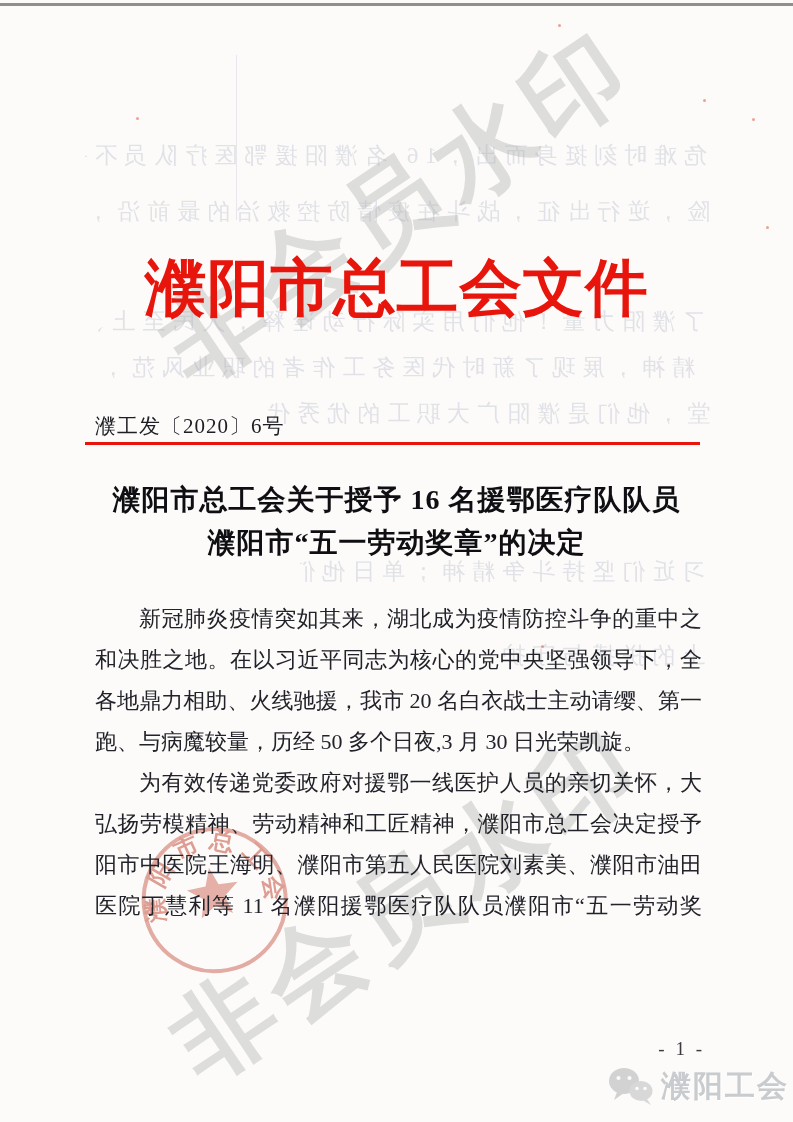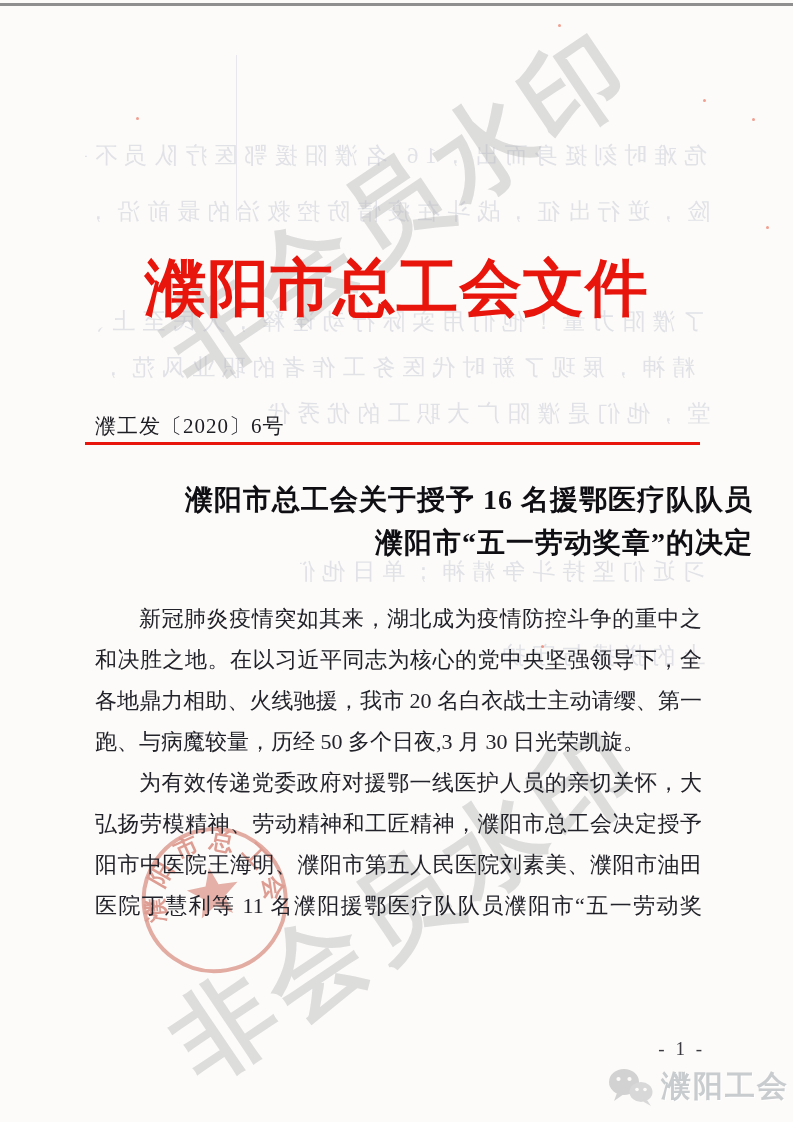--- a/index.html
+++ b/index.html
@@ -42,39 +42,39 @@
   }
   .docinfo{
     position:absolute;top:412px;left:95px;width:607px;
     display:flex;justify-content:flex-start;
     font-size:21px;color:#1d1d24;letter-spacing:1px;
   }
   .red-rule{position:absolute;top:442px;left:85px;width:615px;height:3px;background:#e8150c;}
 
   .doc-title{
     position:absolute;top:478px;left:40px;width:713px;
-    text-align:right;font-size:28px;font-weight:bold;line-height:43px;
+    text-align:center;font-size:28px;font-weight:bold;line-height:43px;
     color:#0e0e13;letter-spacing:1px;
   }
 
   .body-text{
     position:absolute;top:598px;left:95px;width:607px;
     font-size:22px;color:#22222a;
   }
   .bline{height:41px;line-height:41px;text-align:justify;text-align-last:justify;overflow:hidden;}
   .bline.first{text-indent:44px;}
   .bline.end{text-align-last:left;}
 
   .page-number{
     position:absolute;top:1038px;right:88px;
     font-size:19px;letter-spacing:3px;color:#3a3a40;
   }
   .footer-logo{
     position:absolute;top:1066px;right:4px;
-    display:flex;align-items:flex-end;gap:6px;
+    display:flex;align-items:flex-start;gap:6px;
     font-family:"Liberation Sans","DejaVu Sans",sans-serif;
   }
   .footer-logo .label{
     font-size:30px;font-weight:bold;letter-spacing:2px;
     color:#c9ccce;text-shadow:1px 1px 0 #ffffff;
   }
   .speck{position:absolute;width:3px;height:3px;border-radius:50%;background:#e8543a;opacity:.55;}
 </style>
 </head>
 <body>

